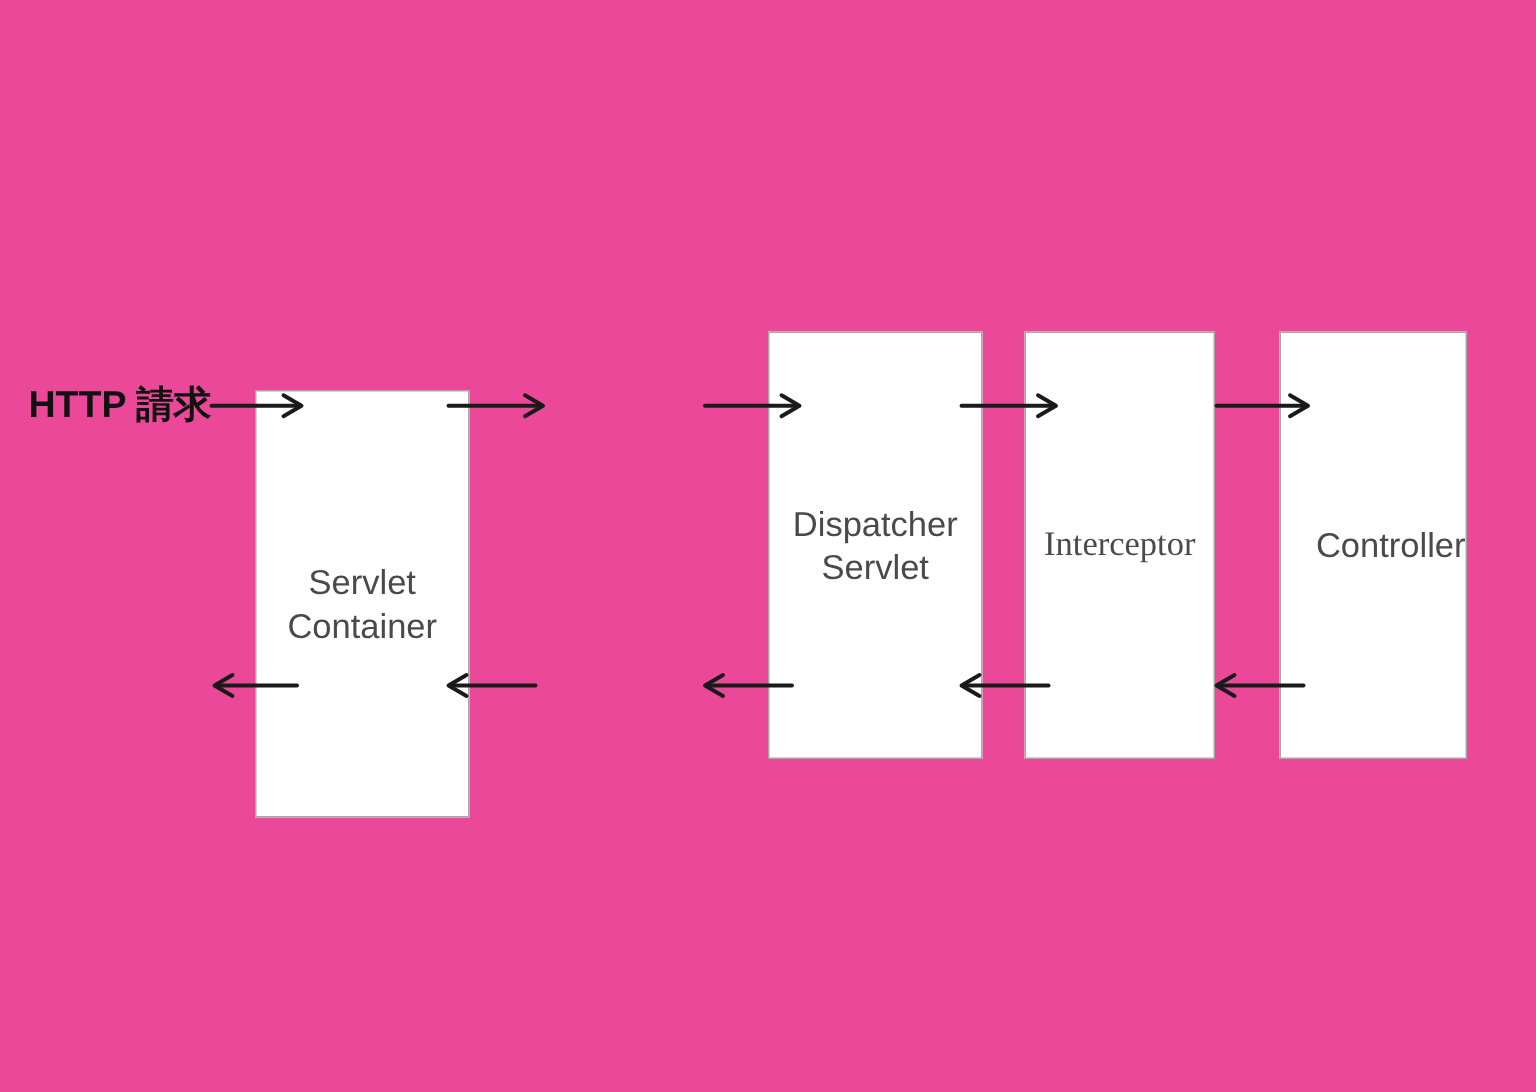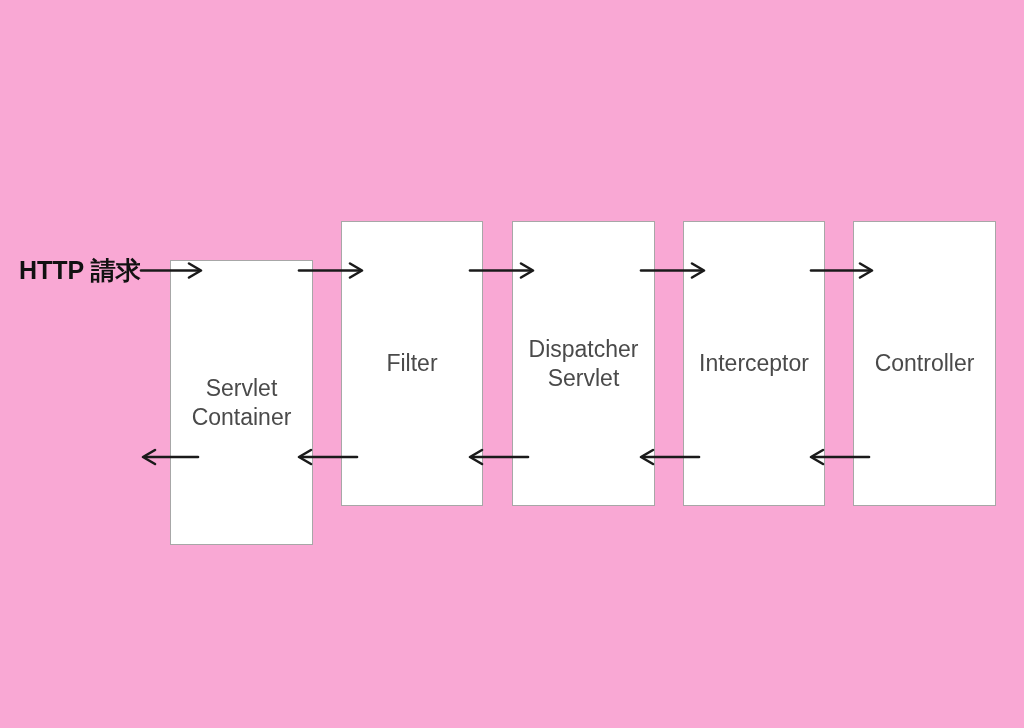--- a/index.html
+++ b/index.html
@@ -4,21 +4,21 @@
 <style>
   html, body {
     margin: 0;
     padding: 0;
     background: #ffffff;
   }
   .stage {
     position: relative;
     width: 1024px;
     height: 728px;
-    background: #f9a8d4;
+    background: #ec4899;
     overflow: hidden;
     font-family: "Liberation Sans", "DejaVu Sans", sans-serif;
   }
   .flow-box {
     position: absolute;
     top: 221px;
     height: 285px;
     box-sizing: border-box;
     border: 1px solid #a7a7a7;
     background: #ffffff;
@@ -31,22 +31,22 @@
     display: block;
     width: 100%;
     font-size: 23px;
     font-weight: 500;
     line-height: 1.26;
     color: #4a4a4a;
   }
   .box-1 { left: 170px; width: 143px; margin-top: 39px; }
   .box-2 { left: 341px; width: 142px; }
   .box-3 { left: 512px; width: 143px; }
-  .box-4 { left: 683px; width: 142px; }
-  .box-5 { left: 853px; width: 143px; }
+  .box-4 { left: 683px; width: 127px; font-family: Liberation Serif, serif; }
+  .box-5 { left: 853px; width: 125px; text-align: right; }
   .flow-label {
     position: absolute;
     left: 19px;
     height: 32px;
     line-height: 32px;
     font-size: 25px;
     font-weight: 700;
     color: #111111;
     white-space: nowrap;
   }
@@ -71,23 +71,20 @@
 </style>
 </head>
 <body>
 
 <div class="stage">
 
   <div class="flow-label request">HTTP 請求</div>
 
   <div class="flow-box box-1">
     <span class="box-label">Servlet Container</span>
-  </div>
-  <div class="flow-box box-2">
-    <span class="box-label">Filter</span>
   </div>
   <div class="flow-box box-3">
     <span class="box-label">Dispatcher Servlet</span>
   </div>
   <div class="flow-box box-4">
     <span class="box-label">Interceptor</span>
   </div>
   <div class="flow-box box-5">
     <span class="box-label">Controller</span>
   </div>

